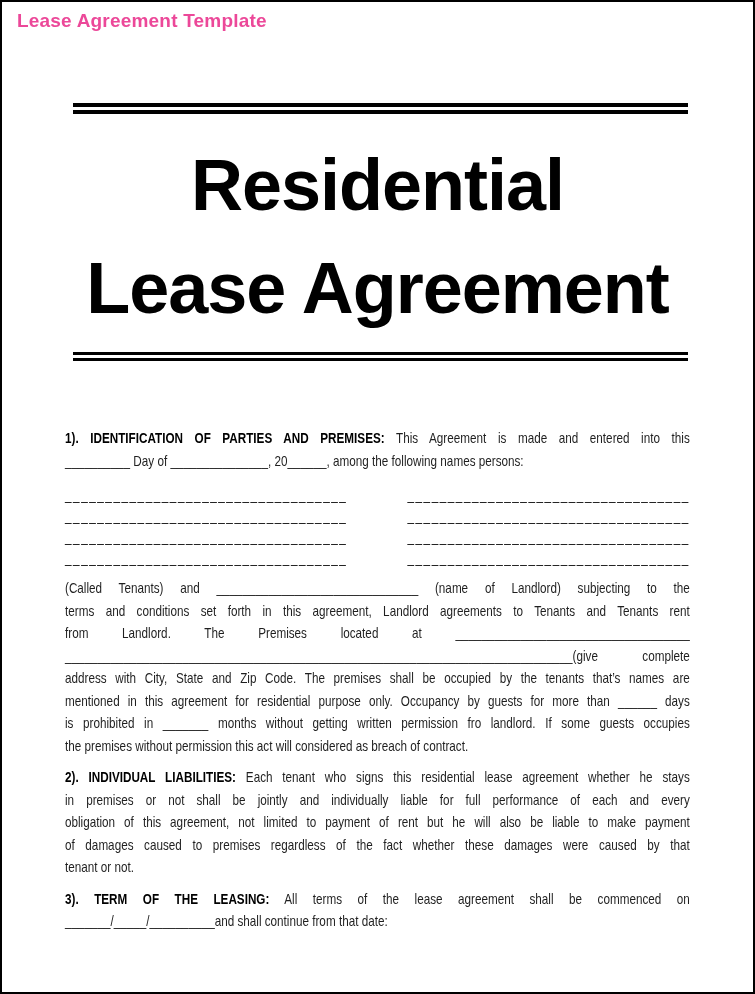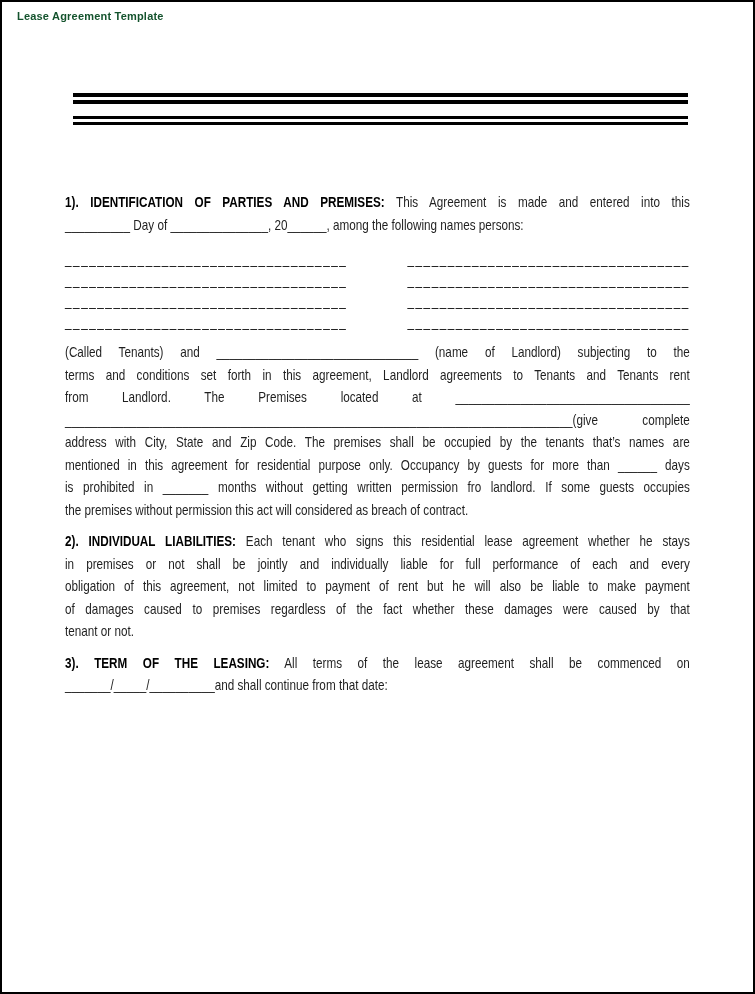--- a/index.html
+++ b/index.html
@@ -2,22 +2,22 @@
 <html><head>
 <meta charset="utf-8">
 <style>
   html,body { margin:0; padding:0; background:#ffffff; }
   .page {
     position:relative; width:755px; height:994px; box-sizing:border-box;
     border:2px solid #000; background:#fff; overflow:hidden;
     font-family:"Liberation Sans", sans-serif;
   }
   .titlebar {
-    padding:8px 0 0 15px; font-size:11px; font-weight:bold;
-    color:#14532d; letter-spacing:0.2px;
+    padding:8px 0 0 15px; font-size:19px; font-weight:bold;
+    color:#ec4899; letter-spacing:0.2px;
   }
   .doc { padding:0 63px; }
   .rule { margin-left:8px; margin-right:2px; }
   .rule-thick { margin-top:71px; height:3px; border-top:4px solid #000; border-bottom:4px solid #000; }
   .doc-title {
     margin:20px 0 0 0; font-size:72px; line-height:103px; font-weight:bold;
     text-align:center; color:#000; letter-spacing:-1px; white-space:nowrap;
   }
   .rule-thin { margin-top:12px; height:3px; border-top:3px solid #000; border-bottom:3px solid #000; }
   .body-scale {
@@ -35,20 +35,24 @@
 </style>
 </head>
 <body>
 
 <div class="page">
   <div class="titlebar">Lease Agreement Template</div>
 
   <div class="doc">
     <div class="rule rule-thick"></div>
 
+    <h1 class="doc-title">
+      <div>Residential</div>
+      <div>Lease Agreement</div>
+    </h1>
 
     <div class="rule rule-thin"></div>
 
     <div class="body-scale">
       <div class="para">
           <div class="line"><b>1). IDENTIFICATION OF PARTIES AND PREMISES:</b> This Agreement is made and entered into this</div>
           <div class="line last">__________ Day of _______________, 20______, among the following names persons:</div>
         </div>
       <div class="blank-rows">
           <div class="blank-row">

